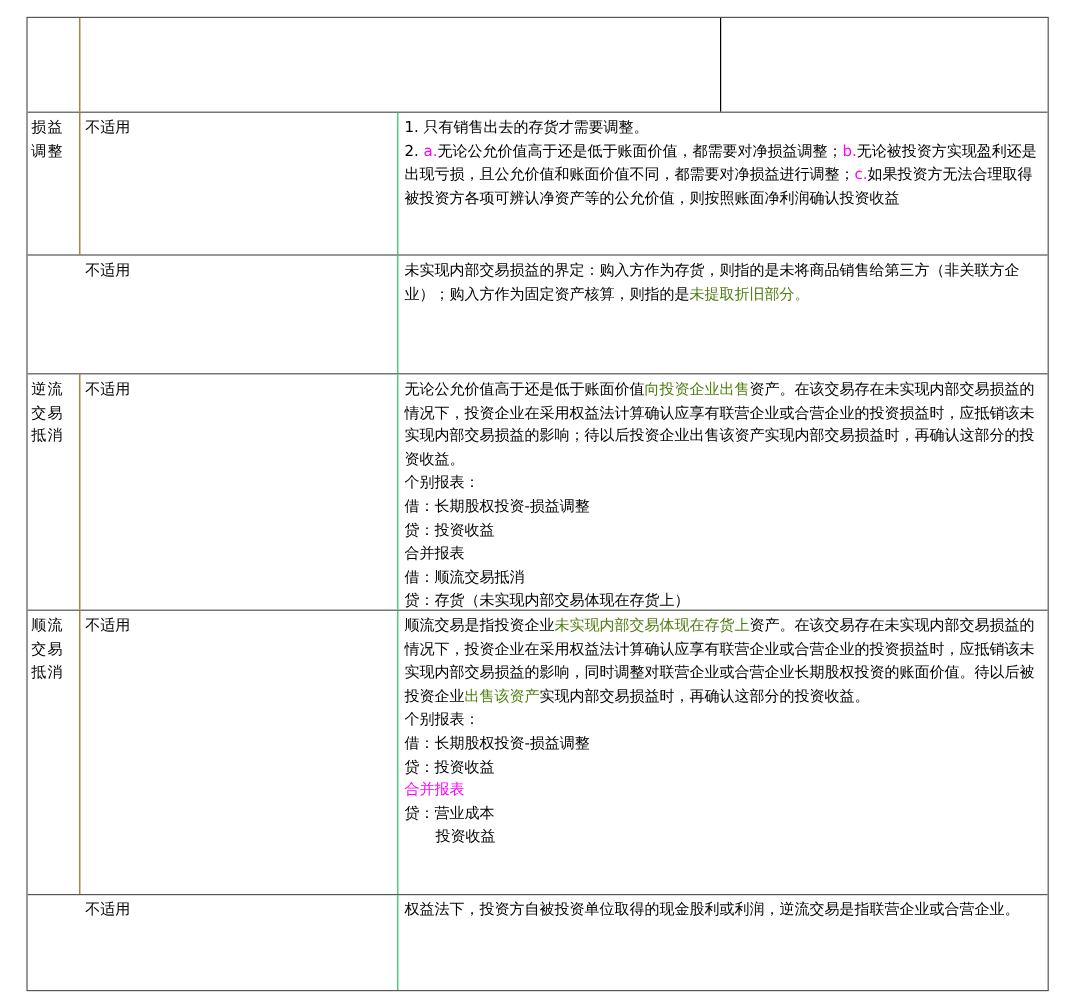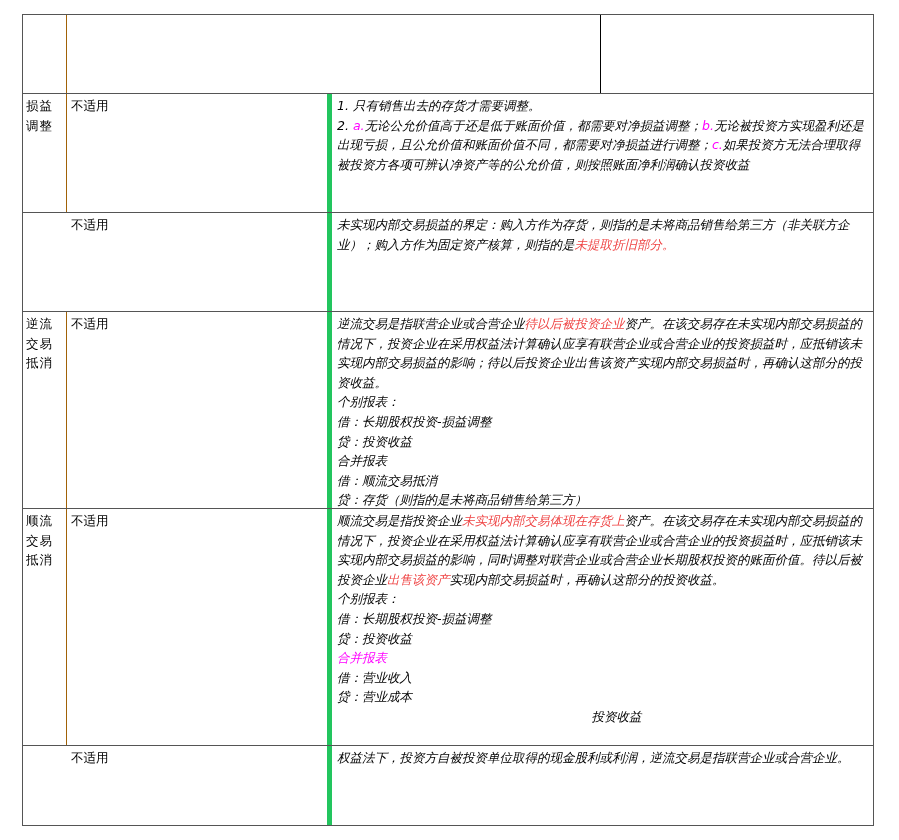--- a/index.html
+++ b/index.html
@@ -4,28 +4,28 @@
 <style>
   html, body { margin: 0; padding: 0; background: #ffffff; }
   body { width: 899px; height: 840px; position: relative; overflow: hidden;
          font-family: "DejaVu Sans", "Liberation Sans", sans-serif; font-size: 12.5px; color: #000; }
   .tbl { position: absolute; left: 22px; top: 14px; width: 852px; height: 812px;
          border: 1px solid #555; box-sizing: border-box; }
   .row { position: absolute; left: 0; right: 0; border-bottom: 1px solid #555; box-sizing: border-box; }
   .row:last-child { border-bottom: none; }
   .cell { position: absolute; top: 0; bottom: 0; box-sizing: border-box; padding: 2px 4px; line-height: 19.6px; overflow: hidden; }
   .c1 { left: 0; width: 44px; border-right: 1px solid #a16207; padding: 2px 3px; letter-spacing: 1px; }
-  .c2 { left: 44px; width: 265px; border-right: 5px solid #22c55e; }
+  .c2 { left: 44px; width: 265px; border-right: 1px solid #22c55e; }
   .c3 { left: 309px; right: 0; padding-left: 5px; padding-right: 3px; }
   .h2 { left: 44px; width: 534px; border-right: 1px solid #000; }
   .h3 { left: 578px; right: 0; }
-  .line { display: block; white-space: pre-wrap; font-style: italic; }
-  .red { color: #ef4444; }
+  .line { display: block; white-space: pre-wrap; }
+  .red { color: #4d7c0f; }
   .magenta { color: #ff00ff; }
-  .indent { padding-left: 26px; text-align: center; }
+  .indent { padding-left: 26px; }
 </style>
 </head>
 <body>
 
 <div class="tbl">
 
   <div class="row" style="top:0; height:79px;">
     <div class="cell c1"></div>
     <div class="cell h2"></div>
     <div class="cell h3"></div>
@@ -44,40 +44,39 @@
     <div class="cell c2">不适用</div>
     <div class="cell c3">
         <span class="line"><span>未实现内部交易损益的界定：购入方作为存货，则指的是未将商品销售给第三方（非关联方企业）；购入方作为固定资产核算，则指的是</span><span class="red">未提取折旧部分。</span></span>
       </div>
   </div>
 
   <div class="row" style="top:297px; height:197px;">
     <div class="cell c1">逆流交易抵消</div>
     <div class="cell c2">不适用</div>
     <div class="cell c3">
-        <span class="line"><span>逆流交易是指联营企业或合营企业</span><span class="red">待以后被投资企业</span><span>资产。在该交易存在未实现内部交易损益的情况下，投资企业在采用权益法计算确认应享有联营企业或合营企业的投资损益时，应抵销该未实现内部交易损益的影响；待以后投资企业出售该资产实现内部交易损益时，再确认这部分的投资收益。</span></span>
+        <span class="line"><span>无论公允价值高于还是低于账面价值</span><span class="red">向投资企业出售</span><span>资产。在该交易存在未实现内部交易损益的情况下，投资企业在采用权益法计算确认应享有联营企业或合营企业的投资损益时，应抵销该未实现内部交易损益的影响；待以后投资企业出售该资产实现内部交易损益时，再确认这部分的投资收益。</span></span>
         <span class="line"><span>个别报表：</span></span>
         <span class="line"><span>借：长期股权投资-损益调整</span></span>
         <span class="line"><span>贷：投资收益</span></span>
         <span class="line"><span>合并报表</span></span>
         <span class="line"><span>借：顺流交易抵消</span></span>
-        <span class="line"><span>贷：存货（则指的是未将商品销售给第三方）</span></span>
+        <span class="line"><span>贷：存货（未实现内部交易体现在存货上）</span></span>
       </div>
   </div>
 
   <div class="row" style="top:494px; height:237px;">
     <div class="cell c1">顺流交易抵消</div>
     <div class="cell c2">不适用</div>
     <div class="cell c3">
         <span class="line"><span>顺流交易是指投资企业</span><span class="red">未实现内部交易体现在存货上</span><span>资产。在该交易存在未实现内部交易损益的情况下，投资企业在采用权益法计算确认应享有联营企业或合营企业的投资损益时，应抵销该未实现内部交易损益的影响，同时调整对联营企业或合营企业长期股权投资的账面价值。待以后被投资企业</span><span class="red">出售该资产</span><span>实现内部交易损益时，再确认这部分的投资收益。</span></span>
         <span class="line"><span>个别报表：</span></span>
         <span class="line"><span>借：长期股权投资-损益调整</span></span>
         <span class="line"><span>贷：投资收益</span></span>
         <span class="line"><span class="magenta">合并报表</span></span>
-        <span class="line"><span>借：营业收入</span></span>
         <span class="line"><span>贷：营业成本</span></span>
         <span class="line indent"><span>投资收益</span></span>
       </div>
   </div>
 
   <div class="row" style="top:731px; height:79px;">
     <div class="cell c2">不适用</div>
     <div class="cell c3">
         <span class="line"><span>权益法下，投资方自被投资单位取得的现金股利或利润，逆流交易是指联营企业或合营企业。</span></span>
       </div>

